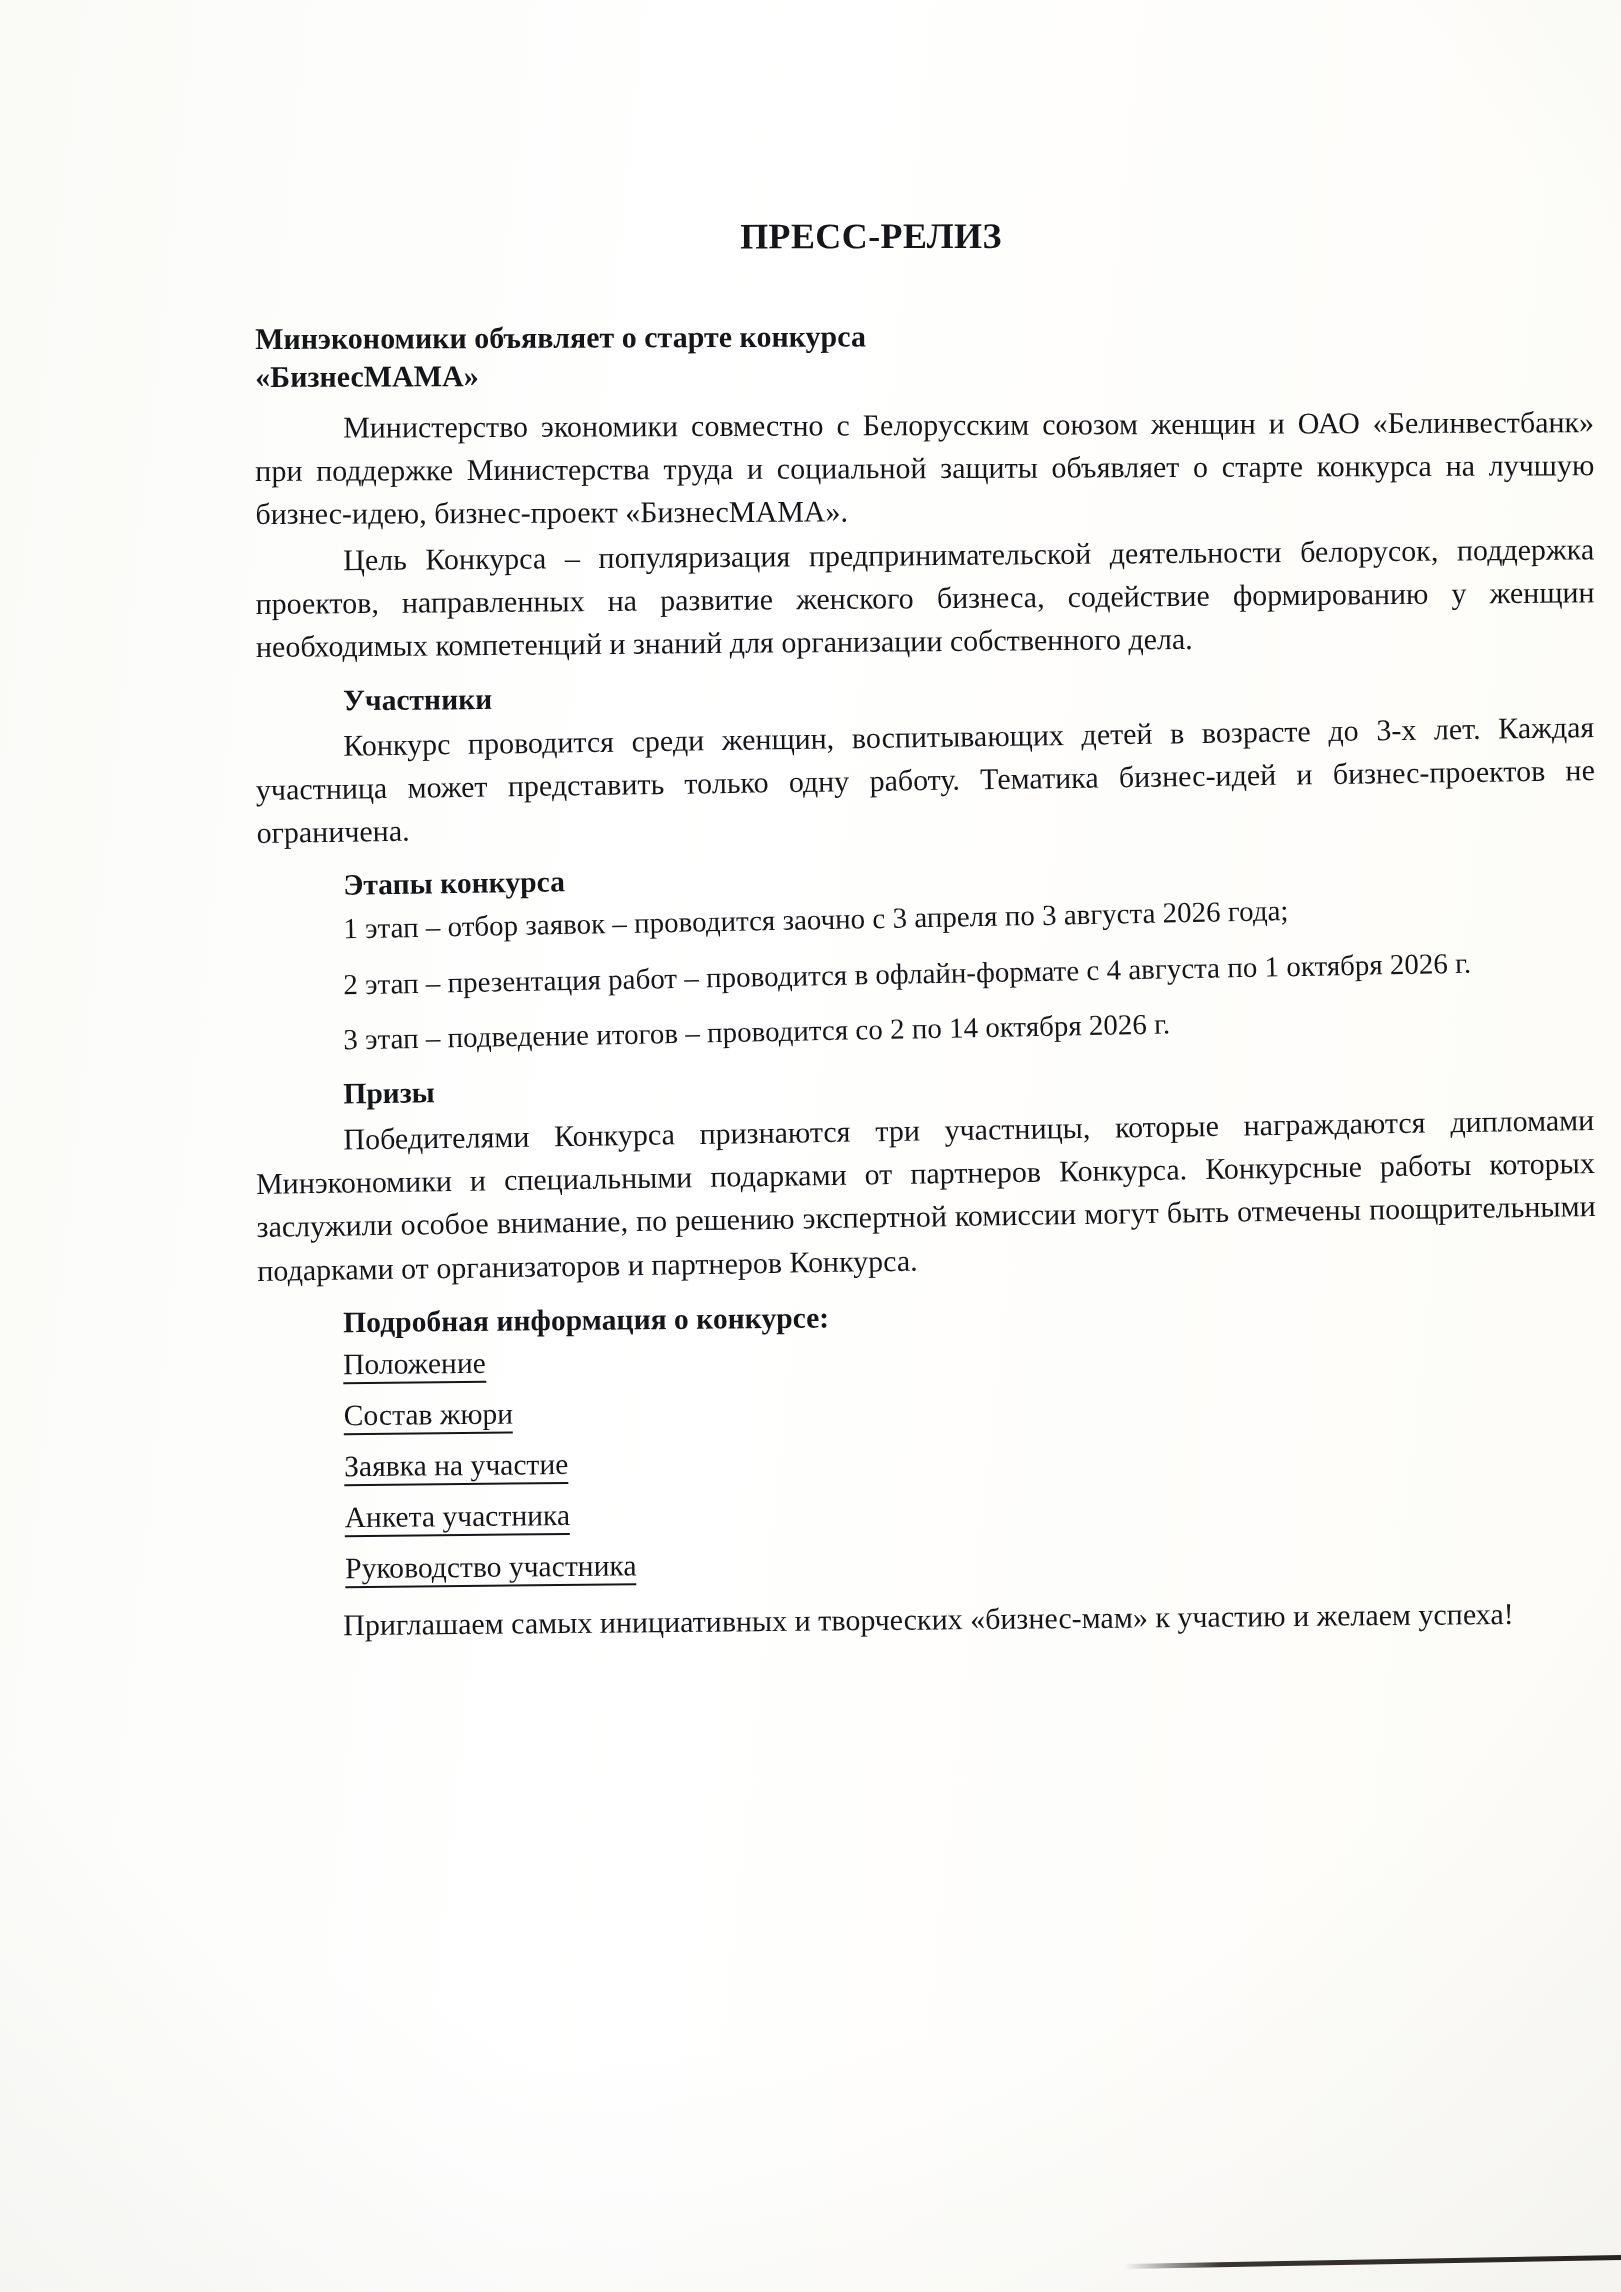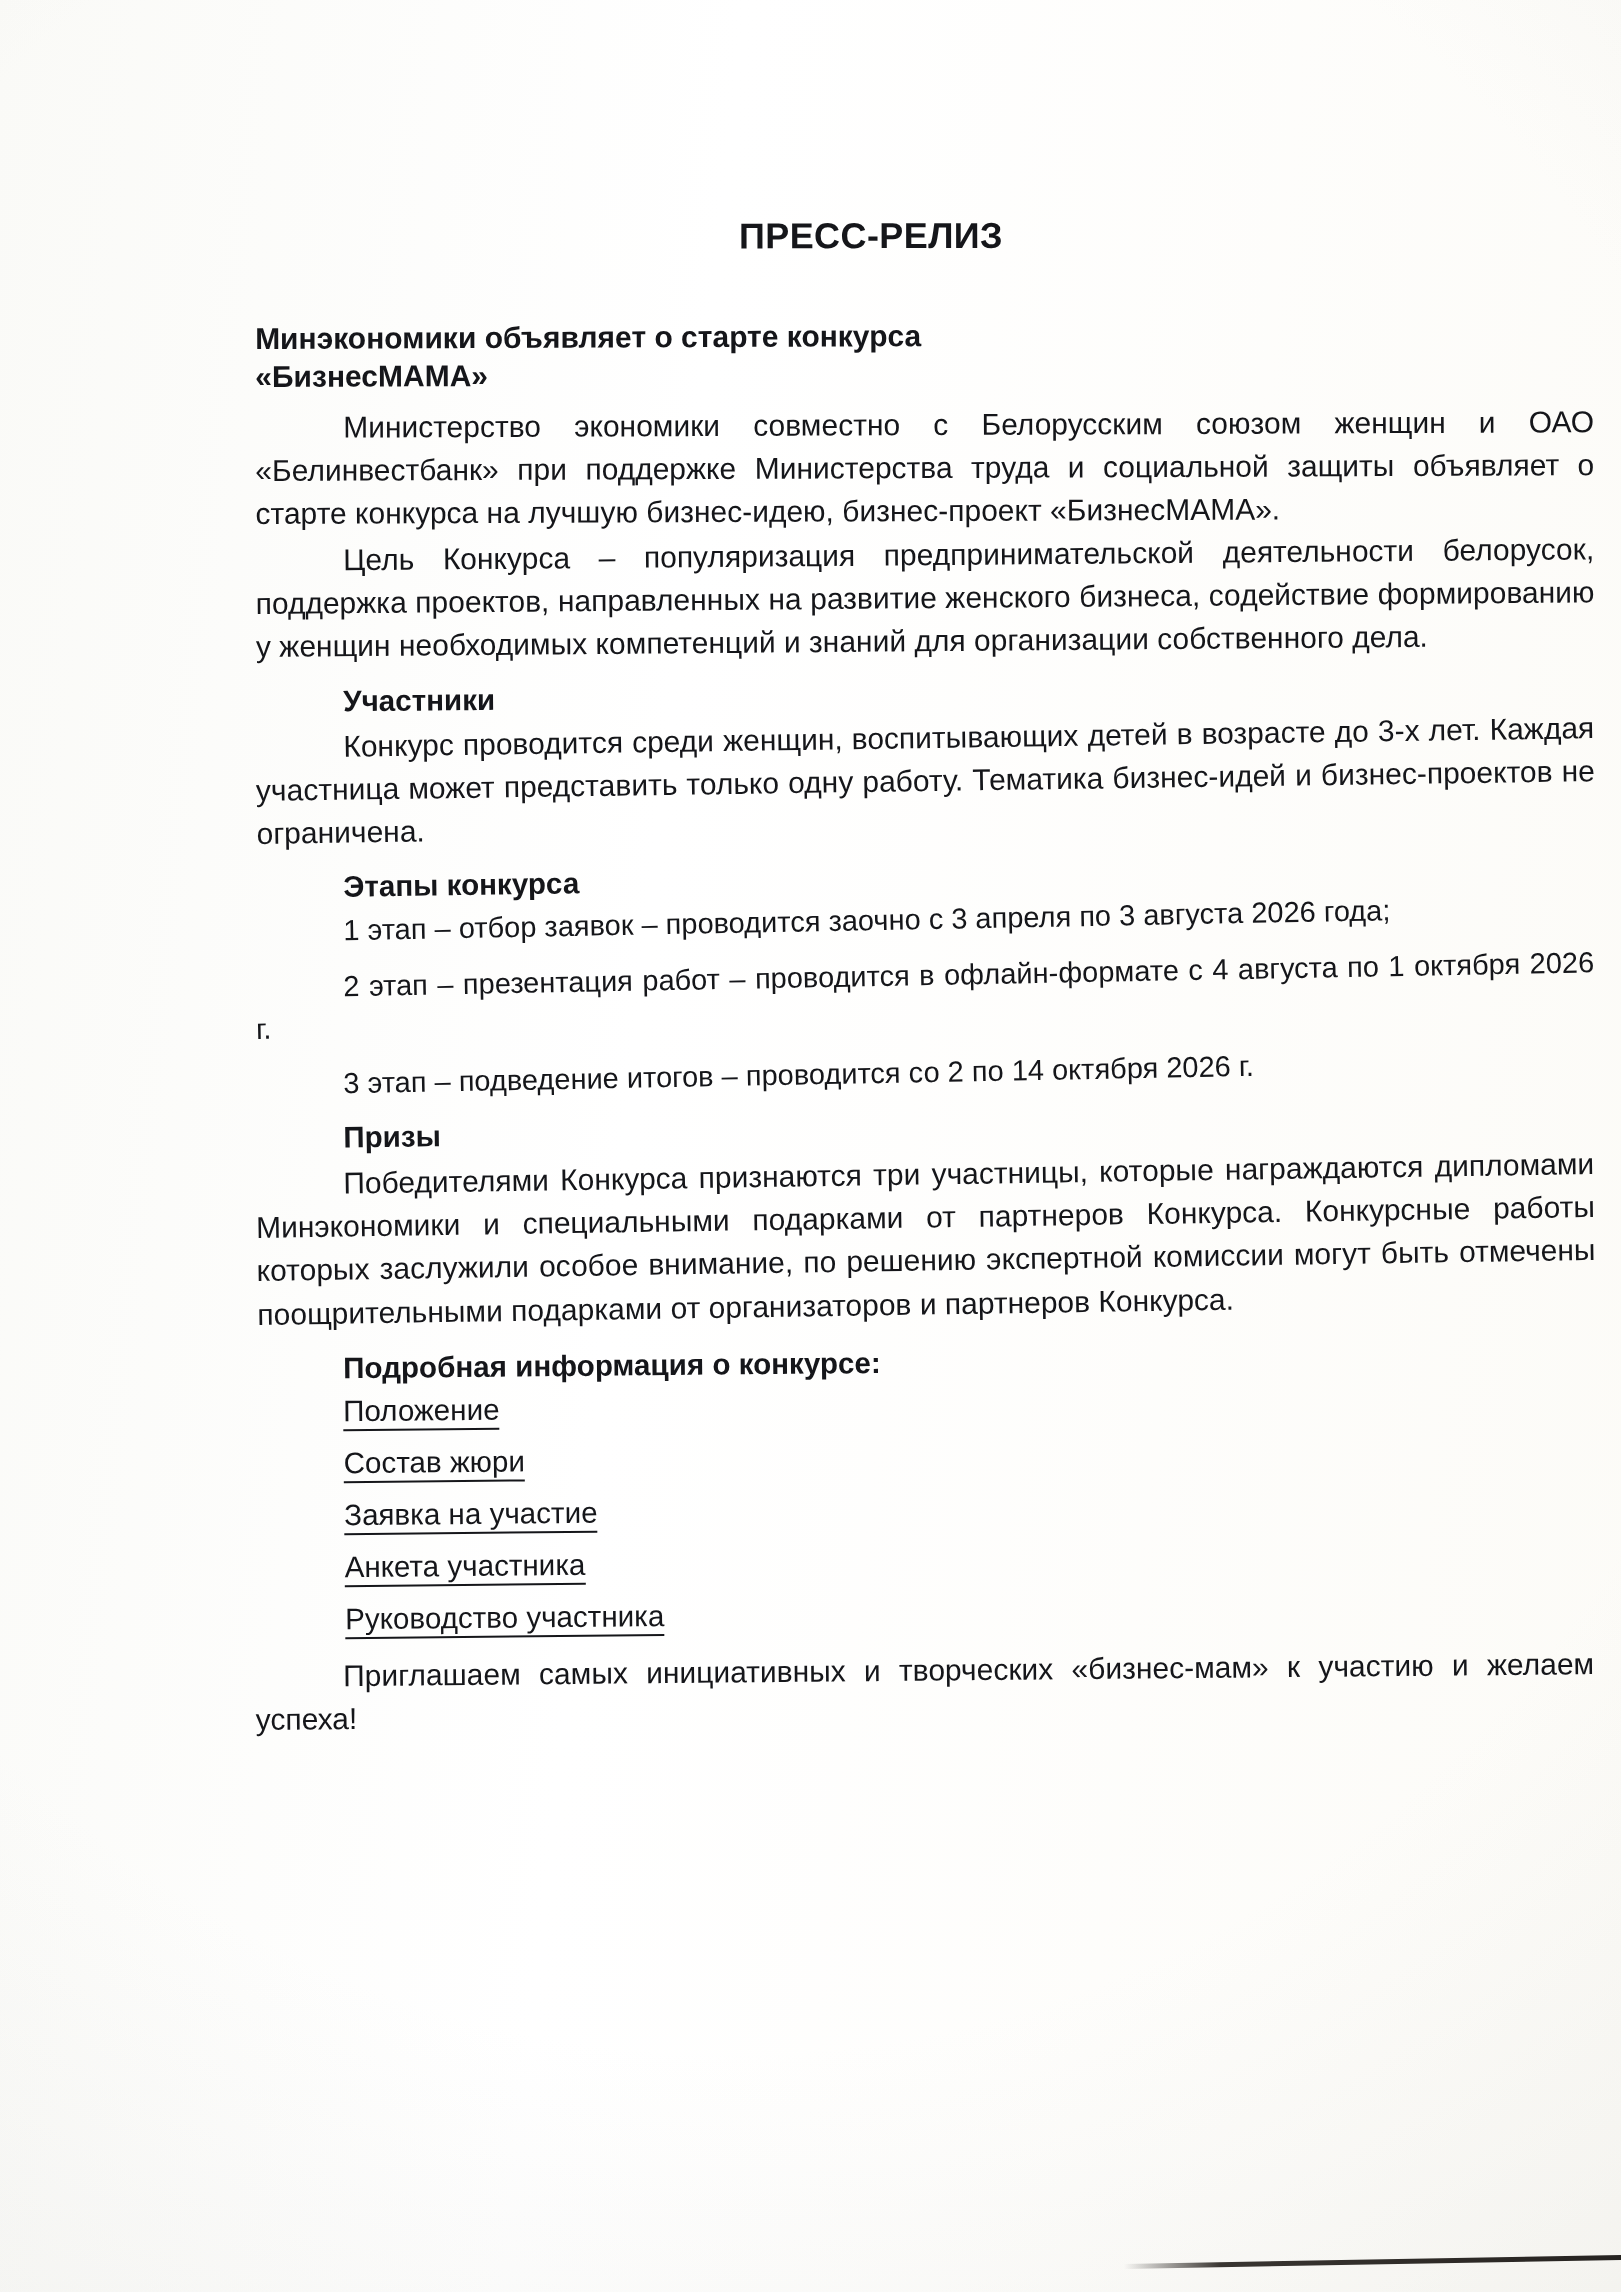--- a/index.html
+++ b/index.html
@@ -6,21 +6,21 @@
     margin: 0;
     padding: 0;
     background: #ffffff;
   }
   .page {
     position: relative;
     width: 1622px;
     height: 2293px;
     background: #d946ef;
     overflow: hidden;
-    font-family: Liberation Sans, sans-serif;
+    font-family: Liberation Serif, serif;
     color: #15161a;
   }
   
   .scan-tint {
     position: absolute;
     inset: 0;
     background:
       radial-gradient(ellipse 120% 90% at 45% 40%, rgba(255,255,255,0) 55%, rgba(226,226,222,0.55) 100%),
       linear-gradient(96deg, rgba(250,250,247,1) 0%, rgba(255,255,255,1) 40%, rgba(252,251,247,1) 100%);
     pointer-events: none;

